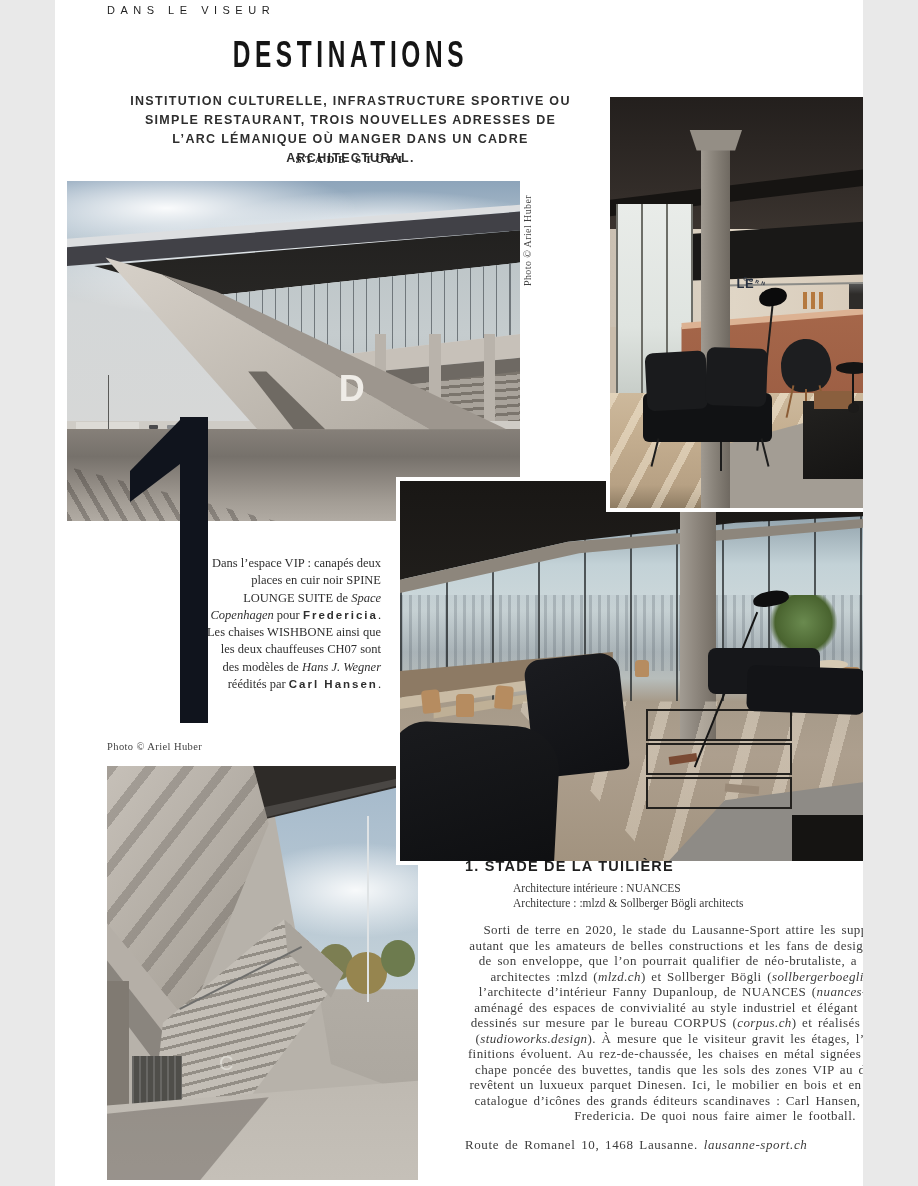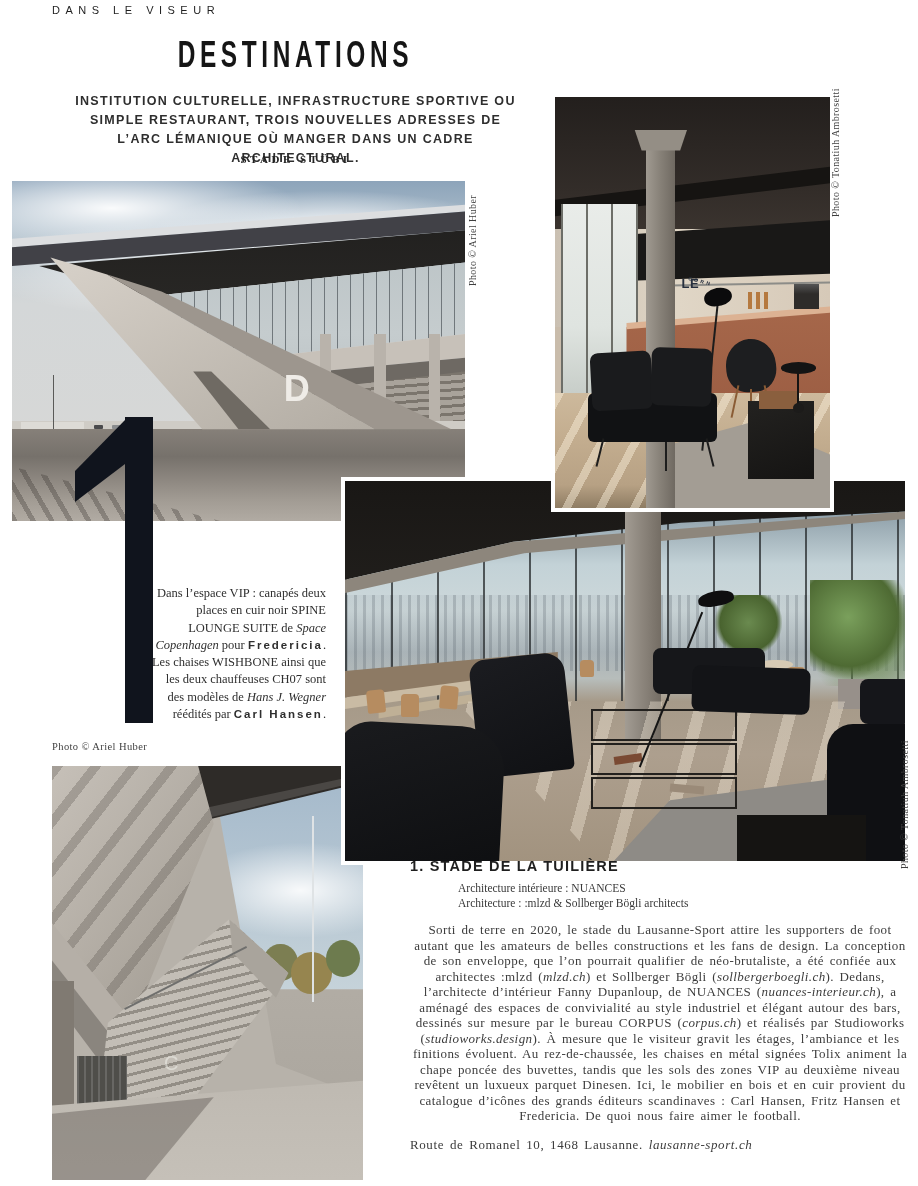--- a/index.html
+++ b/index.html
@@ -1,16 +1,16 @@
 <!DOCTYPE html>
 <html><head>
 <meta charset="utf-8">
 <style>
   html,body{margin:0;padding:0;background:#e9e9e9;}
-  .page{position:relative;width:918px;height:1186px;background:#ffffff;margin:0 auto;
+  .page{position:relative;width:808px;height:1186px;background:#ffffff;margin:0 auto;
         font-family:"Liberation Serif", serif;color:#3d3d3d;overflow:hidden;}
   .abs{position:absolute;}
 
   
   .kicker{left:52px;top:4px;font-family:"Liberation Sans",sans-serif;font-size:11px;
           letter-spacing:5.5px;color:#1f1f1f;font-weight:500;}
   .masthead{left:60px;top:34px;width:470px;text-align:center;color:#151515;}
   .masthead .t{display:inline-block;font-family:"Liberation Sans",sans-serif;font-weight:700;
           font-size:37px;letter-spacing:7px;transform:scaleX(.66);white-space:nowrap;}
   .intro{left:73px;top:92px;width:445px;text-align:center;font-family:"Liberation Sans",sans-serif;
@@ -31,21 +31,21 @@
            font-size:10px;letter-spacing:.4px;color:#3f3f3f;z-index:6;}
   .hcredit{position:absolute;font-size:10.5px;letter-spacing:.4px;color:#3f3f3f;z-index:6;}
   .vc1{left:467px;top:286px;} .vc2{left:830px;top:217px;} .vc3{left:899px;top:869px;}
   .hc4{left:52px;top:741px;}
 
   
   .numeral{left:75px;top:417px;width:78px;height:306px;z-index:5;color:#10141d;}
   .numeral svg{display:block;width:100%;height:100%;}
 
   
-  .caption{left:148px;top:585px;width:178px;text-align:right;font-size:12.5px;line-height:17.3px;
+  .caption{left:148px;top:555px;width:178px;text-align:right;font-size:12.5px;line-height:17.3px;
            color:#2f2f2f;z-index:4;}
   .seg-i{font-style:italic;}
   .seg-b{font-family:"Liberation Sans",sans-serif;font-weight:700;font-size:11.5px;letter-spacing:2px;}
 
   
   .article{left:410px;top:858px;width:500px;z-index:4;}
   .art-heading{font-family:"Liberation Sans",sans-serif;font-weight:700;font-size:14.5px;
                letter-spacing:1.2px;color:#1f1f1f;margin:0 0 7px 0;}
   .art-credit{font-size:11.5px;line-height:15px;color:#3a3a3a;margin-left:48px;}
   .art-body{margin-top:11px;font-size:13px;line-height:15.5px;letter-spacing:.4px;word-spacing:2px;

